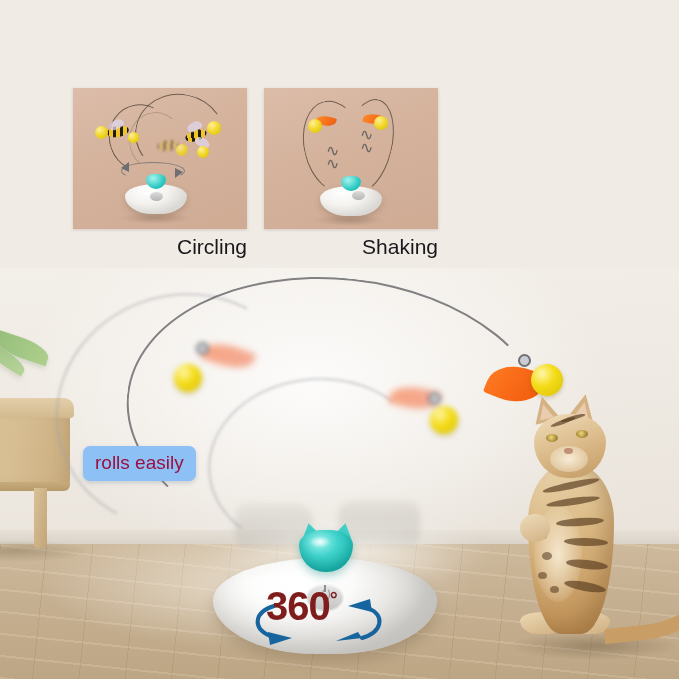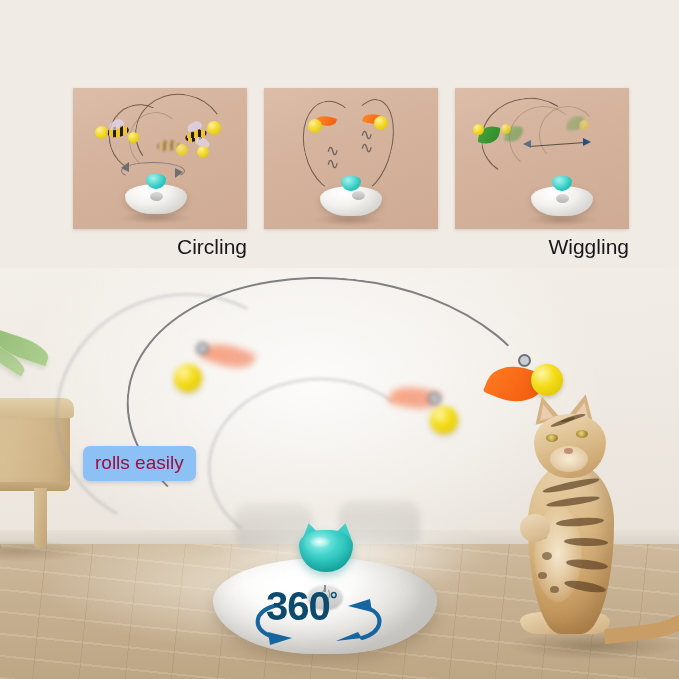--- a/index.html
+++ b/index.html
@@ -97,21 +97,21 @@
         box-shadow:0 4px 8px rgba(20,140,135,.35), inset 0 -6px 12px rgba(10,120,116,.35);}
   .cat-ear{position:absolute;top:-5px;width:0;height:0;
         border-left:9px solid transparent;border-right:9px solid transparent;border-bottom:14px solid #3ed0c9;}
   .cat-ear.l{left:96px;transform:rotate(-12deg);}
   .cat-ear.r{left:130px;transform:rotate(12deg);}
   .cat-gloss{position:absolute;left:104px;top:8px;width:22px;height:12px;border-radius:50%;
         background:radial-gradient(ellipse, rgba(255,255,255,.85), rgba(255,255,255,0) 70%);}
 
   
   .badge360{position:absolute;left:244px;top:588px;width:150px;height:62px;}
-  .t360{position:absolute;left:22px;top:-2px;font-size:40px;font-weight:bold;color:#0c4a6e;
+  .t360{position:absolute;left:22px;top:-2px;font-size:40px;font-weight:bold;color:#7f1d1d;
         letter-spacing:-1px;line-height:1;}
   .deg{font-size:20px;vertical-align:super;}
 
   
   .callout{position:absolute;left:83px;top:446px;padding:6px 12px 8px 12px;border-radius:7px;
         background:#8dc0f4;color:#9b1040;font-size:19px;line-height:1.12;text-align:center;
         box-shadow:0 2px 4px rgba(80,110,150,.25);}
 
   
   .title{position:absolute;left:0;top:16px;width:679px;text-align:center;
@@ -356,41 +356,18 @@
         <div class="mball" style="left:110px;top:28px;width:14px;height:14px;"></div>
 
         <div class="squig" style="left:62px;top:56px;">∿<br>∿</div>
         <div class="squig" style="left:96px;top:40px;">∿<br>∿</div>
 
         <div class="mini-shadow" style="left:48px;top:126px;"></div>
         <div class="mini-base" style="left:56px;top:98px;"></div>
         <div class="mini-head" style="left:77px;top:88px;"></div>
         <div class="mini-btn" style="left:88px;top:103px;"></div>
       </div>
-    </div>
-
-    <div class="panel p3">
-      <div class="pbox">
-        <div class="mwand" style="left:26px;top:10px;width:92px;height:78px;transform:rotate(-8deg);"></div>
-        <div class="mwand soft" style="left:54px;top:18px;width:66px;height:62px;transform:rotate(-4deg);"></div>
-        <div class="mwand soft" style="left:84px;top:18px;width:56px;height:56px;transform:rotate(4deg);"></div>
-
-        <div class="mfeather mf-green" style="left:24px;top:38px;width:20px;height:18px;transform:rotate(10deg);"></div>
-        <div class="mball" style="left:18px;top:36px;width:11px;height:11px;"></div>
-        <div class="mfeather mf-green ghost" style="left:50px;top:38px;width:17px;height:16px;transform:rotate(8deg);"></div>
-        <div class="mball" style="left:46px;top:36px;width:10px;height:10px;opacity:.8;"></div>
-        <div class="mfeather mf-green ghost" style="left:112px;top:28px;width:16px;height:15px;transform:rotate(6deg);opacity:.3;"></div>
-        <div class="mball" style="left:124px;top:32px;width:10px;height:10px;opacity:.45;"></div>
-
-        <div class="arrow-line" style="left:74px;top:56px;width:56px;transform:rotate(-4deg);"></div>
-        <div class="arrow-h left" style="left:68px;top:52px;"></div>
-        <div class="arrow-h right" style="left:128px;top:50px;"></div>
-
-        <div class="mini-shadow" style="left:70px;top:126px;"></div>
-        <div class="mini-base" style="left:76px;top:98px;"></div>
-        <div class="mini-head" style="left:97px;top:88px;"></div>
-        <div class="mini-btn" style="left:101px;top:106px;"></div>
-      </div>
-      <div class="plabel">Wiggling</div>
-    </div>
+      <div class="plabel">Shaking</div>
+    </div>
+
   </div>
 
 </div>
 
 </body></html>

